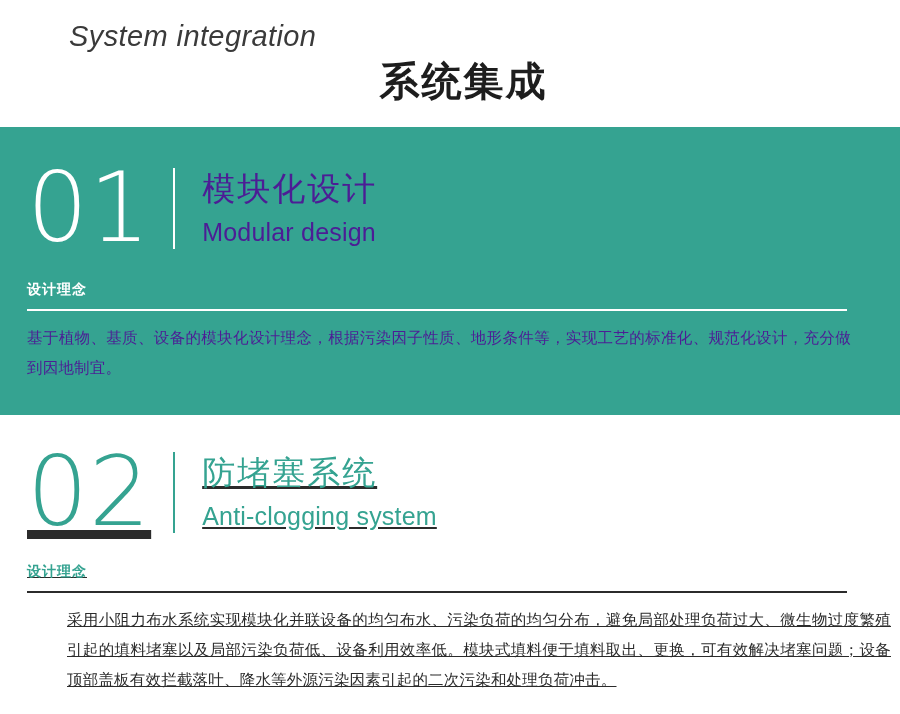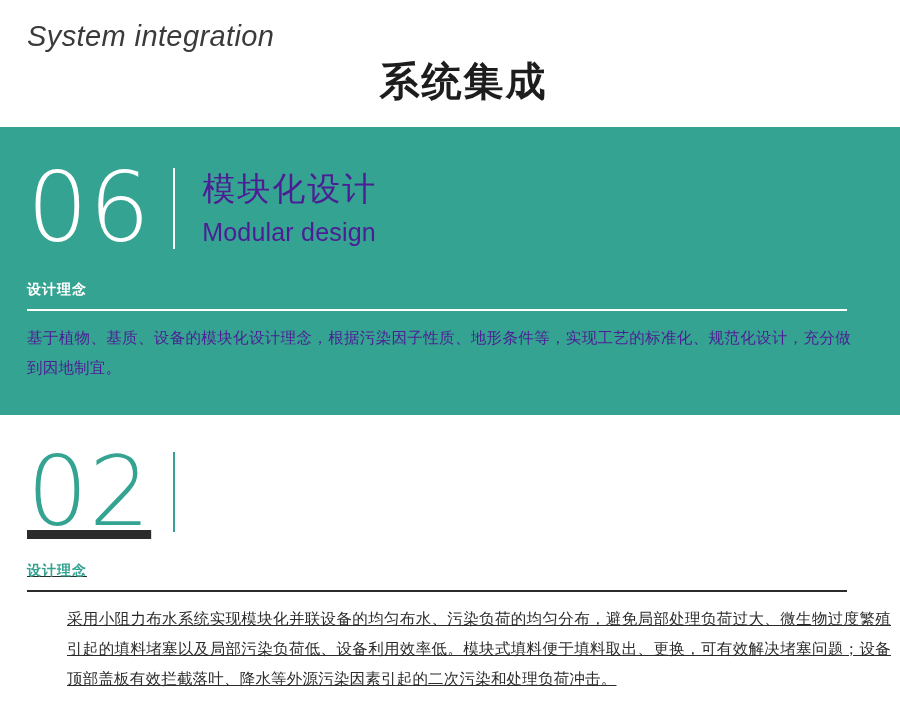--- a/index.html
+++ b/index.html
@@ -29,20 +29,21 @@
   }
   .header-eyebrow {
     font-family: "Liberation Sans", "DejaVu Sans", sans-serif;
     font-style: italic;
     font-weight: 300;
     font-size: 29px;
     letter-spacing: 0.4px;
     color: #3a3a3a;
     line-height: 1.25;
     white-space: nowrap;
+    margin-left: 42px;
   }
   .header-title {
     font-family: "Liberation Serif", "DejaVu Serif", serif;
     font-weight: bold;
     font-size: 40px;
     letter-spacing: 2px;
     color: #1d1d1d;
     line-height: 1.18;
     margin-top: 4px;
     white-space: nowrap;
@@ -156,33 +157,37 @@
 </head>
 <body>
 
 <div class="page-header">
   <div class="header-eyebrow">System integration</div>
   <div class="header-title">系统集成</div>
 </div>
 
 <div class="section section--green">
   <div class="sec-head">
-    <div class="sec-number">06</div>
+    <div class="sec-number">01</div>
     <div class="sec-divider"></div>
     <div class="sec-titles">
       <div class="sec-title-cn">模块化设计</div>
       <div class="sec-title-en">Modular design</div>
     </div>
   </div>
   <div class="sec-subhead">设计理念</div>
   <div class="sec-rule"></div>
   <div class="sec-body">基于植物、基质、设备的模块化设计理念，根据污染因子性质、地形条件等，实现工艺的标准化、规范化设计，充分做到因地制宜。</div>
 </div>
 
 <div class="section section--white">
   <div class="sec-head">
     <div class="sec-number">02</div>
     <div class="sec-divider"></div>
+    <div class="sec-titles">
+      <div class="sec-title-cn">防堵塞系统</div>
+      <div class="sec-title-en">Anti-clogging system</div>
+    </div>
   </div>
   <div class="sec-subhead">设计理念</div>
   <div class="sec-rule"></div>
   <div class="sec-body">采用小阻力布水系统实现模块化并联设备的均匀布水、污染负荷的均匀分布，避免局部处理负荷过大、微生物过度繁殖引起的填料堵塞以及局部污染负荷低、设备利用效率低。模块式填料便于填料取出、更换，可有效解决堵塞问题；设备顶部盖板有效拦截落叶、降水等外源污染因素引起的二次污染和处理负荷冲击。</div>
 </div>
 
 </body></html>

